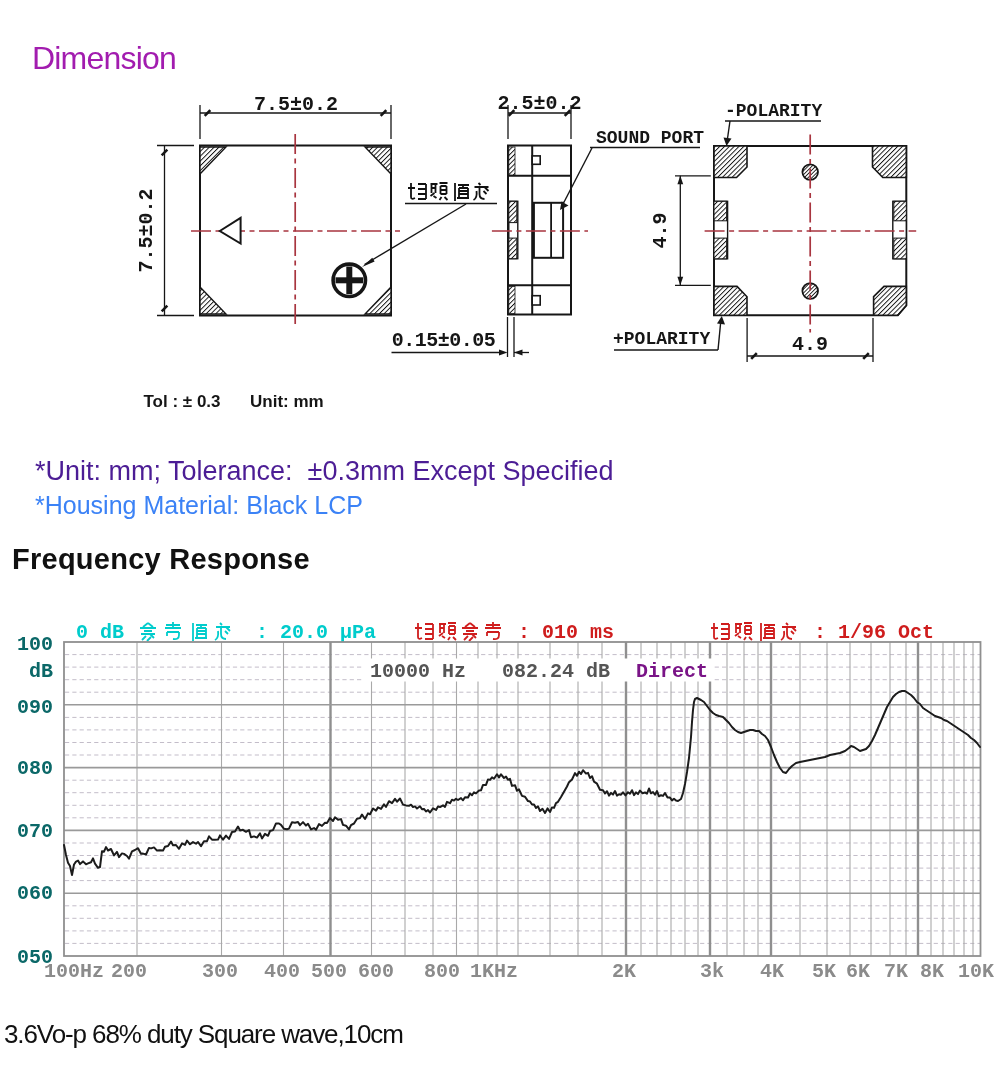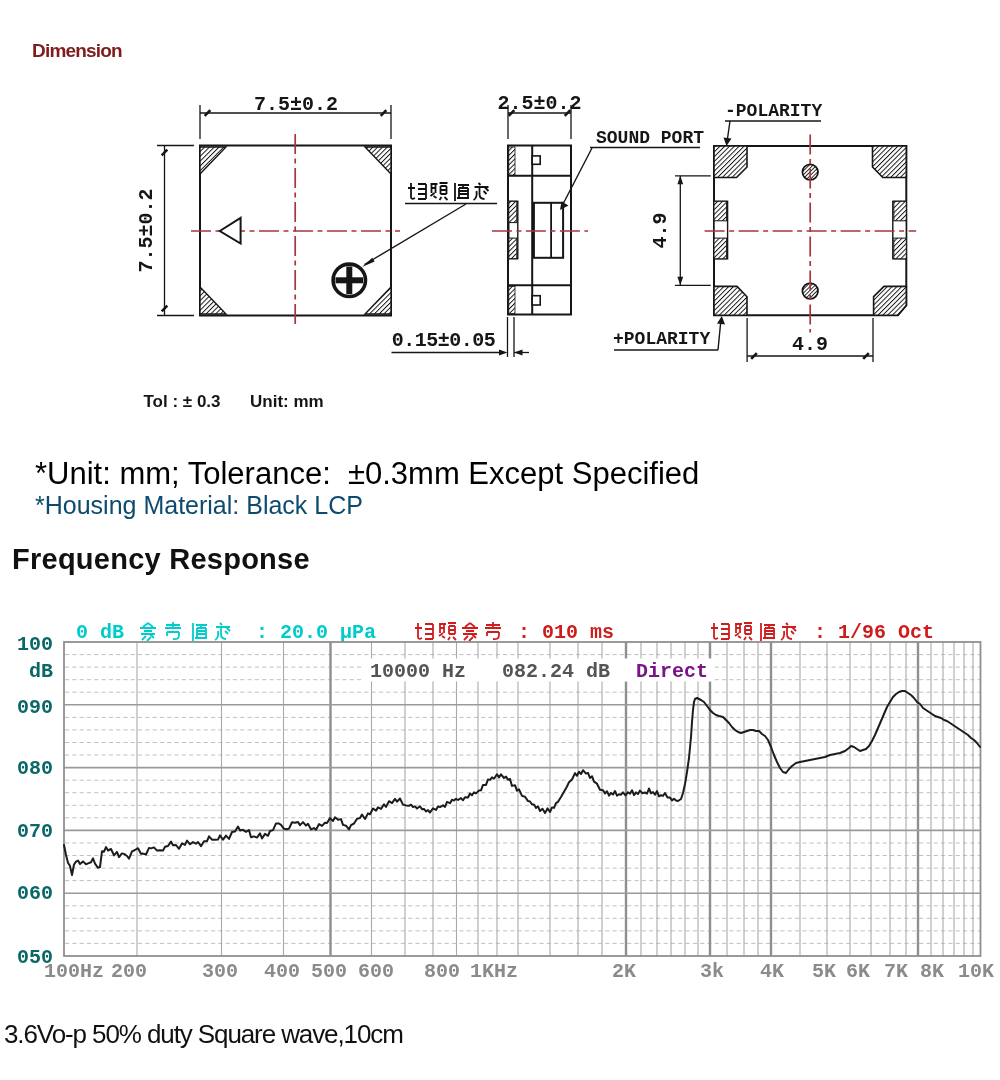--- a/index.html
+++ b/index.html
@@ -276,17 +276,17 @@
 </g>
 <rect x="64" y="642.0" width="916.5" height="314.0" fill="none" stroke="#8f8f8f" stroke-width="1.8"></rect>
 <rect x="362" y="658.5" width="352" height="23" fill="white"></rect>
 <g font-family="Liberation Mono, monospace" font-weight="bold" font-size="20px">
 <text x="370" y="677" fill="#555555">10000 Hz</text>
 <text x="502" y="677" fill="#555555">082.24 dB</text>
 <text x="636" y="677" fill="#7a1487">Direct</text>
 </g>
 <polyline points="64.0,845.0 66.0,855.0 68.0,862.7 70.0,866.0 72.0,875.0 74.0,864.5 76.0,861.6 78.0,860.6 80.0,864.1 83.0,861.4 86.0,864.3 88.0,863.4 91.0,862.2 93.0,858.4 95.0,863.6 98.0,867.8 100.0,867.0 102.0,851.2 104.0,851.7 106.0,847.1 108.0,850.5 111.0,849.0 114.0,855.4 117.0,851.9 119.0,857.1 122.0,853.4 124.0,853.9 127.0,856.0 129.0,858.7 132.0,851.3 135.0,850.0 138.0,848.2 141.0,853.8 143.0,853.6 146.0,854.5 149.0,847.9 151.0,848.4 154.0,847.4 157.0,850.6 160.0,850.2 163.0,850.6 165.0,846.8 168.0,846.0 171.0,841.6 173.0,845.2 176.0,845.0 179.0,848.8 182.0,843.4 185.0,844.9 187.0,840.6 190.0,844.3 193.0,842.1 196.0,843.7 198.0,842.0 201.0,846.1 204.0,841.3 207.0,841.2 209.0,836.3 212.0,839.7 215.0,839.7 218.0,839.6 220.0,835.4 223.0,839.7 226.0,835.6 229.0,838.9 232.0,832.0 235.0,831.6 238.0,826.5 240.0,830.4 243.0,829.8 246.0,831.8 249.0,830.0 251.0,837.3 254.0,836.4 257.0,837.6 260.0,833.4 262.0,838.5 265.0,833.9 268.0,835.8 270.0,831.0 273.0,830.1 276.0,823.4 279.0,823.5 281.0,824.8 284.0,828.8 287.0,829.3 289.0,828.6 292.0,822.3 295.0,822.7 298.0,822.1 300.0,825.1 303.0,822.1 306.0,825.6 308.0,823.8 311.0,829.4 314.0,828.1 316.0,829.8 319.0,824.1 322.0,825.9 325.0,822.8 327.0,823.1 330.0,818.1 333.0,821.0 335.0,817.3 338.0,819.8 341.0,819.1 343.0,824.9 346.0,825.7 349.0,829.4 351.0,825.1 354.0,823.5 357.0,818.8 360.0,818.1 362.0,814.6 365.0,819.0 368.0,813.4 370.0,814.3 373.0,808.5 376.0,810.6 378.0,807.4 381.0,808.9 384.0,804.3 386.0,806.9 389.0,801.2 392.0,803.1 395.0,798.9 397.0,801.7 400.0,798.5 403.0,804.6 406.0,805.4 409.0,805.8 411.0,804.7 413.0,807.0 415.0,806.4 417.0,808.5 420.0,806.3 422.0,809.2 424.0,808.9 426.0,811.5 428.0,810.1 430.0,812.5 433.0,808.3 436.0,809.9 438.0,806.4 440.0,807.1 443.0,805.3 445.0,806.9 447.0,801.9 450.0,803.2 452.0,799.7 454.0,800.6 456.0,798.8 458.0,800.0 461.0,798.1 463.0,800.3 465.0,797.2 468.0,797.5 470.0,793.5 472.0,795.3 474.0,792.3 476.0,793.4 479.0,790.5 481.0,790.3 483.0,784.9 486.0,784.9 488.0,779.4 490.0,779.9 492.0,777.4 494.0,778.8 497.0,774.3 499.0,777.4 501.0,774.3 504.0,778.0 506.0,776.6 508.0,779.8 510.0,778.9 512.0,785.9 515.0,785.2 517.0,790.8 519.0,789.3 522.0,795.9 525.0,796.7 528.0,801.1 530.0,801.5 532.0,804.5 534.0,804.6 536.0,807.9 538.0,806.4 540.0,811.0 542.5,808.8 545.0,813.0 547.5,808.4 550.0,812.0 552.0,807.4 554.0,807.9 556.0,803.1 558.0,801.8 561.0,797.0 563.0,793.5 565.0,790.0 567.0,786.5 569.0,782.2 572.0,779.5 575.0,773.1 577.0,775.8 579.0,771.7 581.0,774.0 583.0,770.2 586.0,773.6 588.0,772.9 590.0,778.0 592.0,776.2 594.0,781.7 597.0,783.7 600.0,789.8 603.0,790.2 605.0,793.5 607.0,791.2 609.0,795.6 611.0,792.9 613.0,794.6 615.0,791.0 617.0,795.7 619.0,794.2 621.0,794.7 623.0,792.3 625.5,795.4 628.0,792.2 630.0,793.7 632.0,790.2 634.0,795.1 636.0,792.4 638.0,794.1 640.0,790.6 642.5,793.2 645.0,792.5 647.0,793.6 649.0,788.5 651.0,793.3 653.0,792.0 655.0,794.7 657.0,791.1 659.0,796.3 661.0,795.2 663.0,795.9 665.0,793.0 667.5,797.4 670.0,797.6 672.0,800.4 674.0,798.8 676.0,800.5 678.0,801.0 681.0,799.0 683.0,793.0 685.0,784.0 687.0,772.0 689.0,758.0 691.0,737.0 692.0,722.0 693.0,710.0 694.0,702.0 695.0,699.0 697.0,698.0 699.0,699.0 701.0,700.0 704.0,702.0 707.0,706.0 710.0,710.0 713.0,713.0 716.0,715.0 719.0,716.0 721.0,716.5 723.0,717.0 726.0,720.0 729.0,723.0 732.0,727.0 735.0,730.0 738.0,732.0 741.0,733.0 744.0,732.0 747.0,731.0 750.0,730.0 753.0,730.0 756.0,731.0 759.0,731.0 762.0,734.0 765.0,736.0 768.0,740.0 771.0,747.0 774.0,755.0 777.0,762.0 780.0,768.0 783.0,772.0 786.0,773.0 789.0,769.0 792.0,766.0 794.0,764.5 796.0,763.0 798.0,762.5 800.0,762.0 802.5,761.5 805.0,761.0 807.5,760.5 810.0,760.0 812.5,759.5 815.0,759.0 817.5,758.5 820.0,758.0 822.5,757.5 825.0,757.0 827.5,756.0 830.0,755.0 832.5,754.5 835.0,754.0 837.5,753.5 840.0,753.0 842.5,752.0 845.0,751.0 847.0,749.5 849.0,748.0 851.0,746.0 854.0,747.0 857.0,749.0 860.0,751.0 863.0,750.0 866.0,749.0 869.0,746.0 872.0,741.0 875.0,735.0 878.0,728.0 881.0,721.0 884.0,714.0 887.0,707.0 890.0,702.0 893.0,697.0 896.0,694.0 899.0,692.0 902.0,691.0 905.0,691.0 908.0,693.0 911.0,695.0 914.0,698.0 917.0,702.0 920.0,704.0 923.0,708.0 926.0,710.0 929.0,712.0 932.0,714.0 935.0,716.0 938.0,717.0 941.0,718.0 944.0,720.0 947.0,721.0 950.0,723.0 953.0,725.0 956.0,727.0 959.0,729.0 962.0,731.0 965.0,733.0 968.0,735.0 971.0,738.0 974.0,740.0 977.0,743.0 980,747" fill="none" stroke="#1c1c1c" stroke-width="2" stroke-linejoin="round" stroke-linecap="round"></polyline>
 </svg>
-<div class="abs" style="left:32px;top:40px;font-size:19px;letter-spacing:-0.8px;font-weight:bold;color:#7f1d1d">Dimension</div>
-<div class="abs" style="left:35px;top:456px;font-size:31px;color:#000000">*Unit: mm; Tolerance:&nbsp; ±0.3mm Except Specified</div>
-<div class="abs" style="left:35px;top:491px;font-size:25px;color:#0c4a6e">*Housing Material: Black LCP</div>
+<div class="abs" style="left:32px;top:40px;font-size:32px;letter-spacing:-0.8px;font-weight:normal;color:#a21caf">Dimension</div>
+<div class="abs" style="left:35px;top:456px;font-size:27px;color:#4c1d95">*Unit: mm; Tolerance:&nbsp; ±0.3mm Except Specified</div>
+<div class="abs" style="left:35px;top:491px;font-size:25px;color:#3b82f6">*Housing Material: Black LCP</div>
 <div class="abs" style="left:12px;top:543px;font-size:29px;letter-spacing:0.25px;font-weight:bold;color:#111">Frequency Response</div>
-<div class="abs" style="left:4px;top:1019px;font-size:26px;letter-spacing:-1.1px;color:#111">3.6Vo-p 50% duty Square wave,10cm</div>
+<div class="abs" style="left:4px;top:1019px;font-size:26px;letter-spacing:-1.1px;color:#111">3.6Vo-p 68% duty Square wave,10cm</div>
 
 </body></html>

